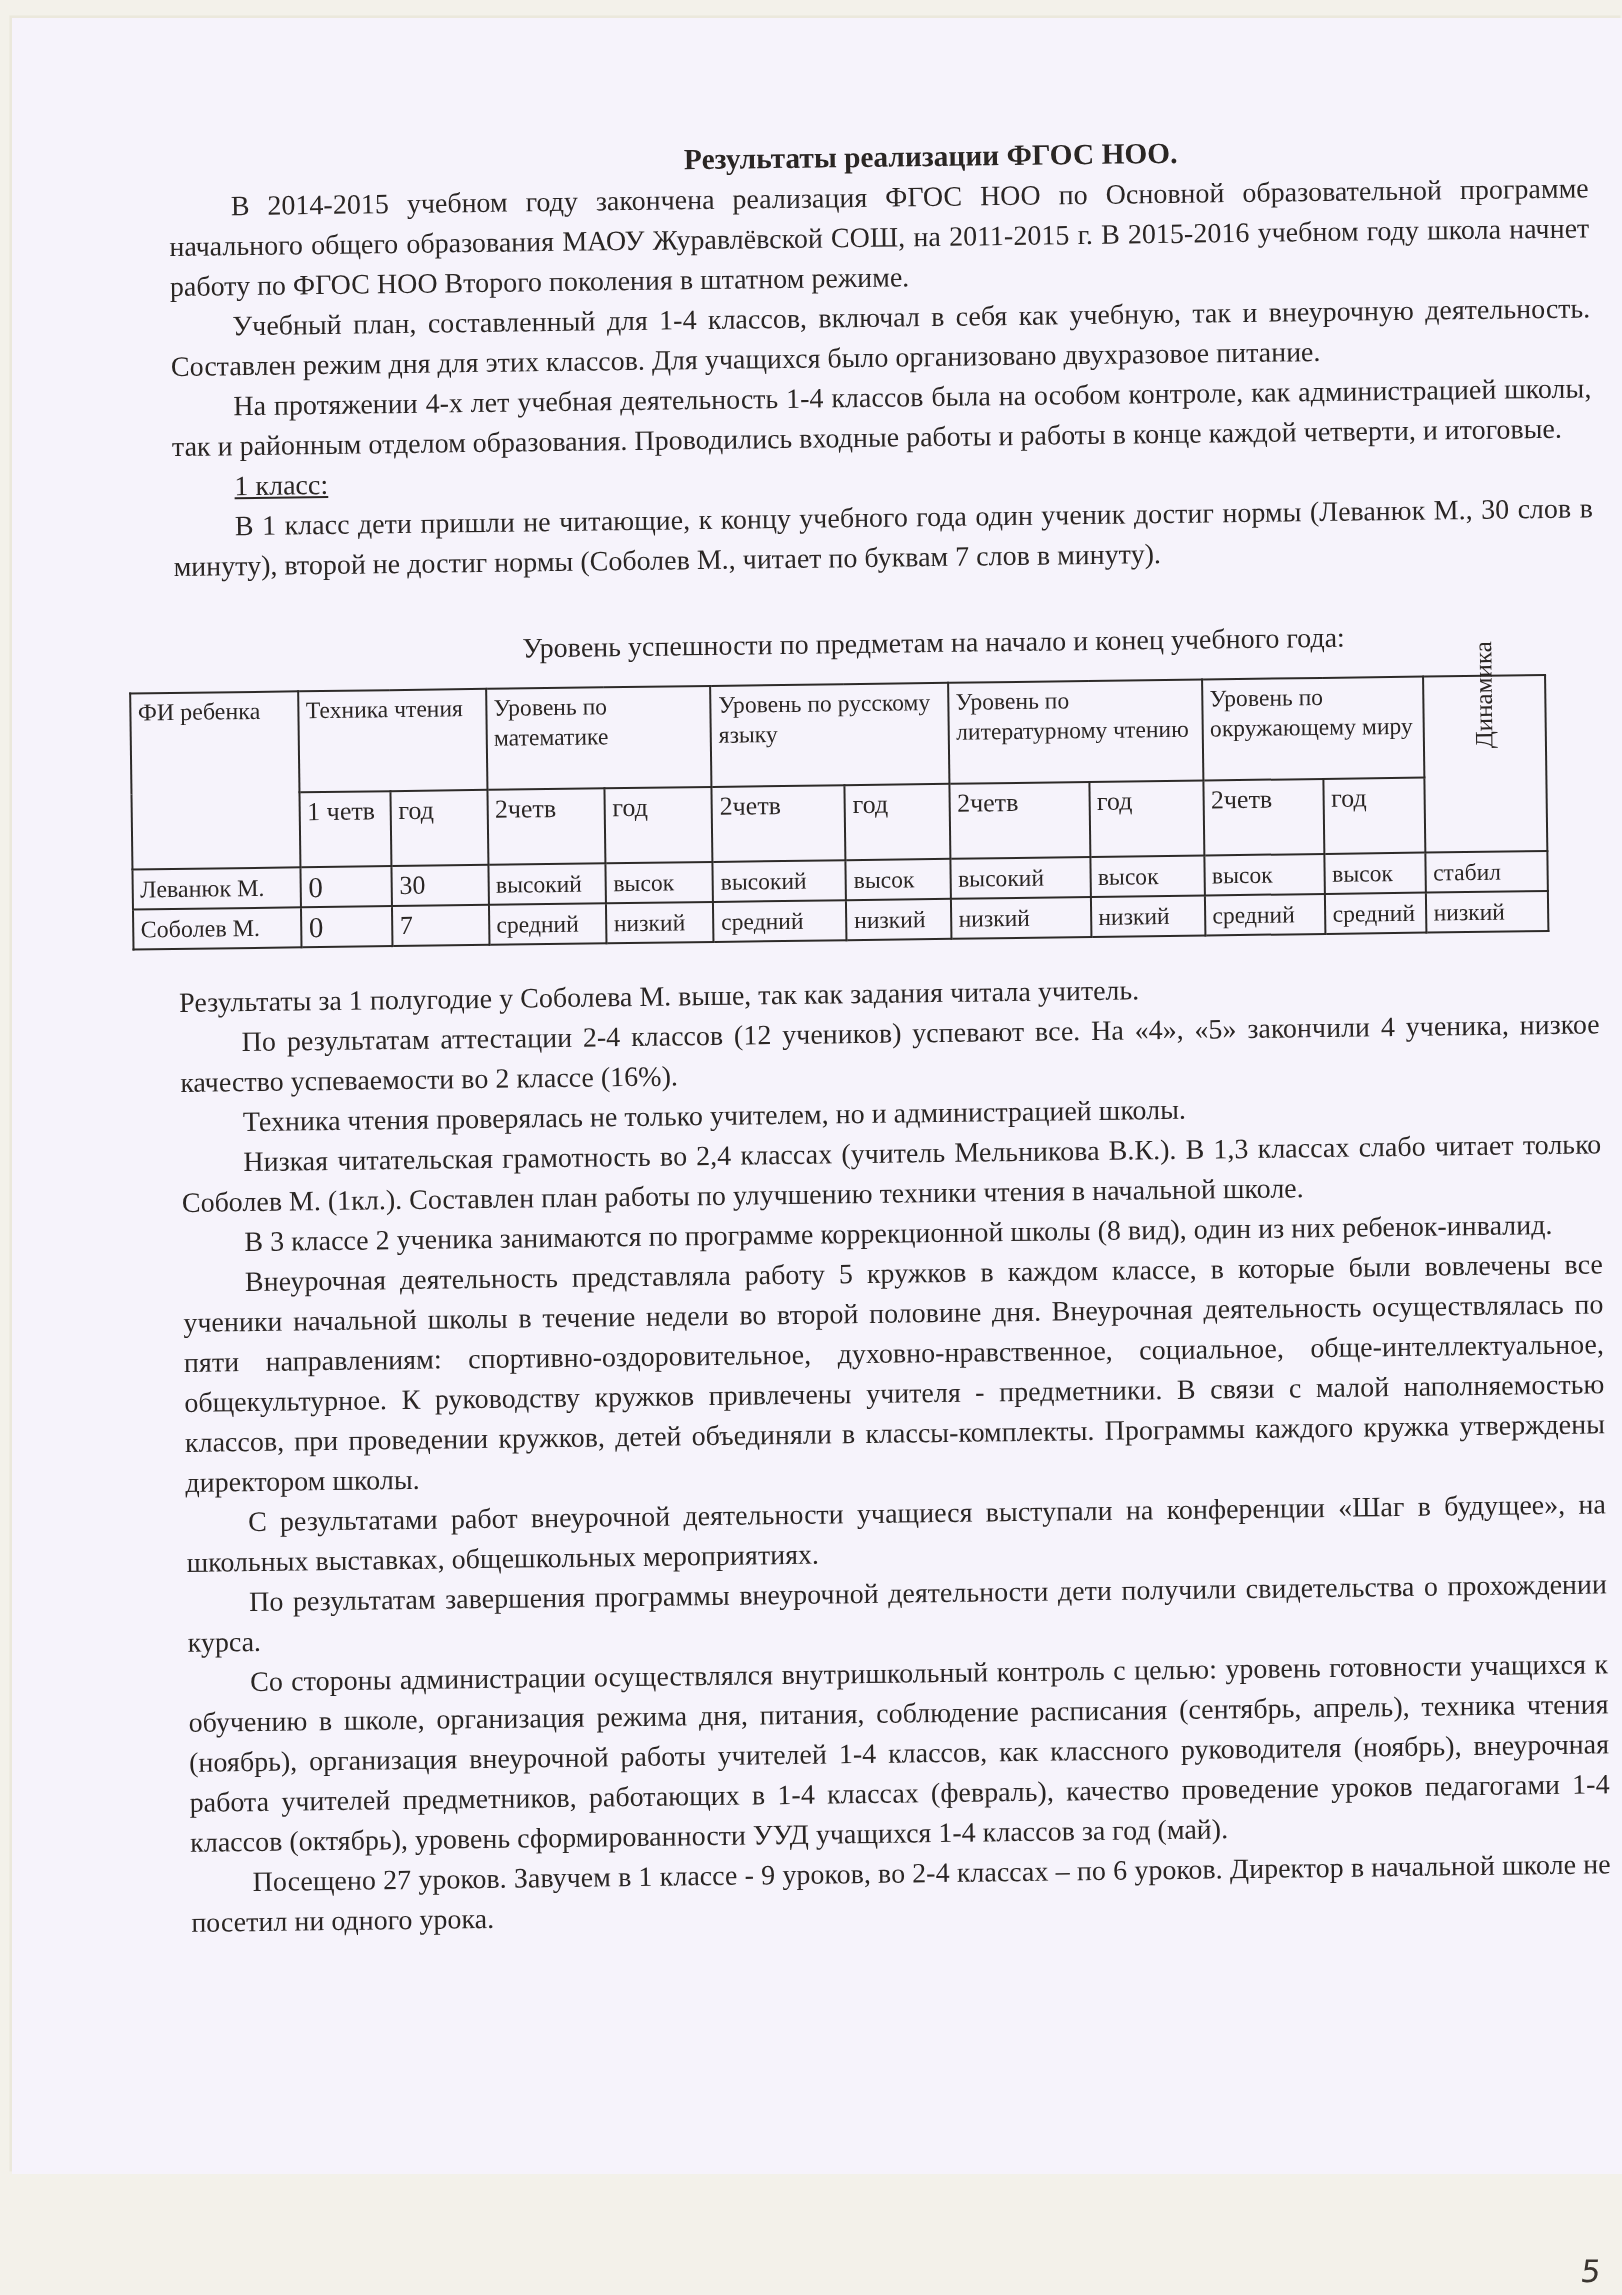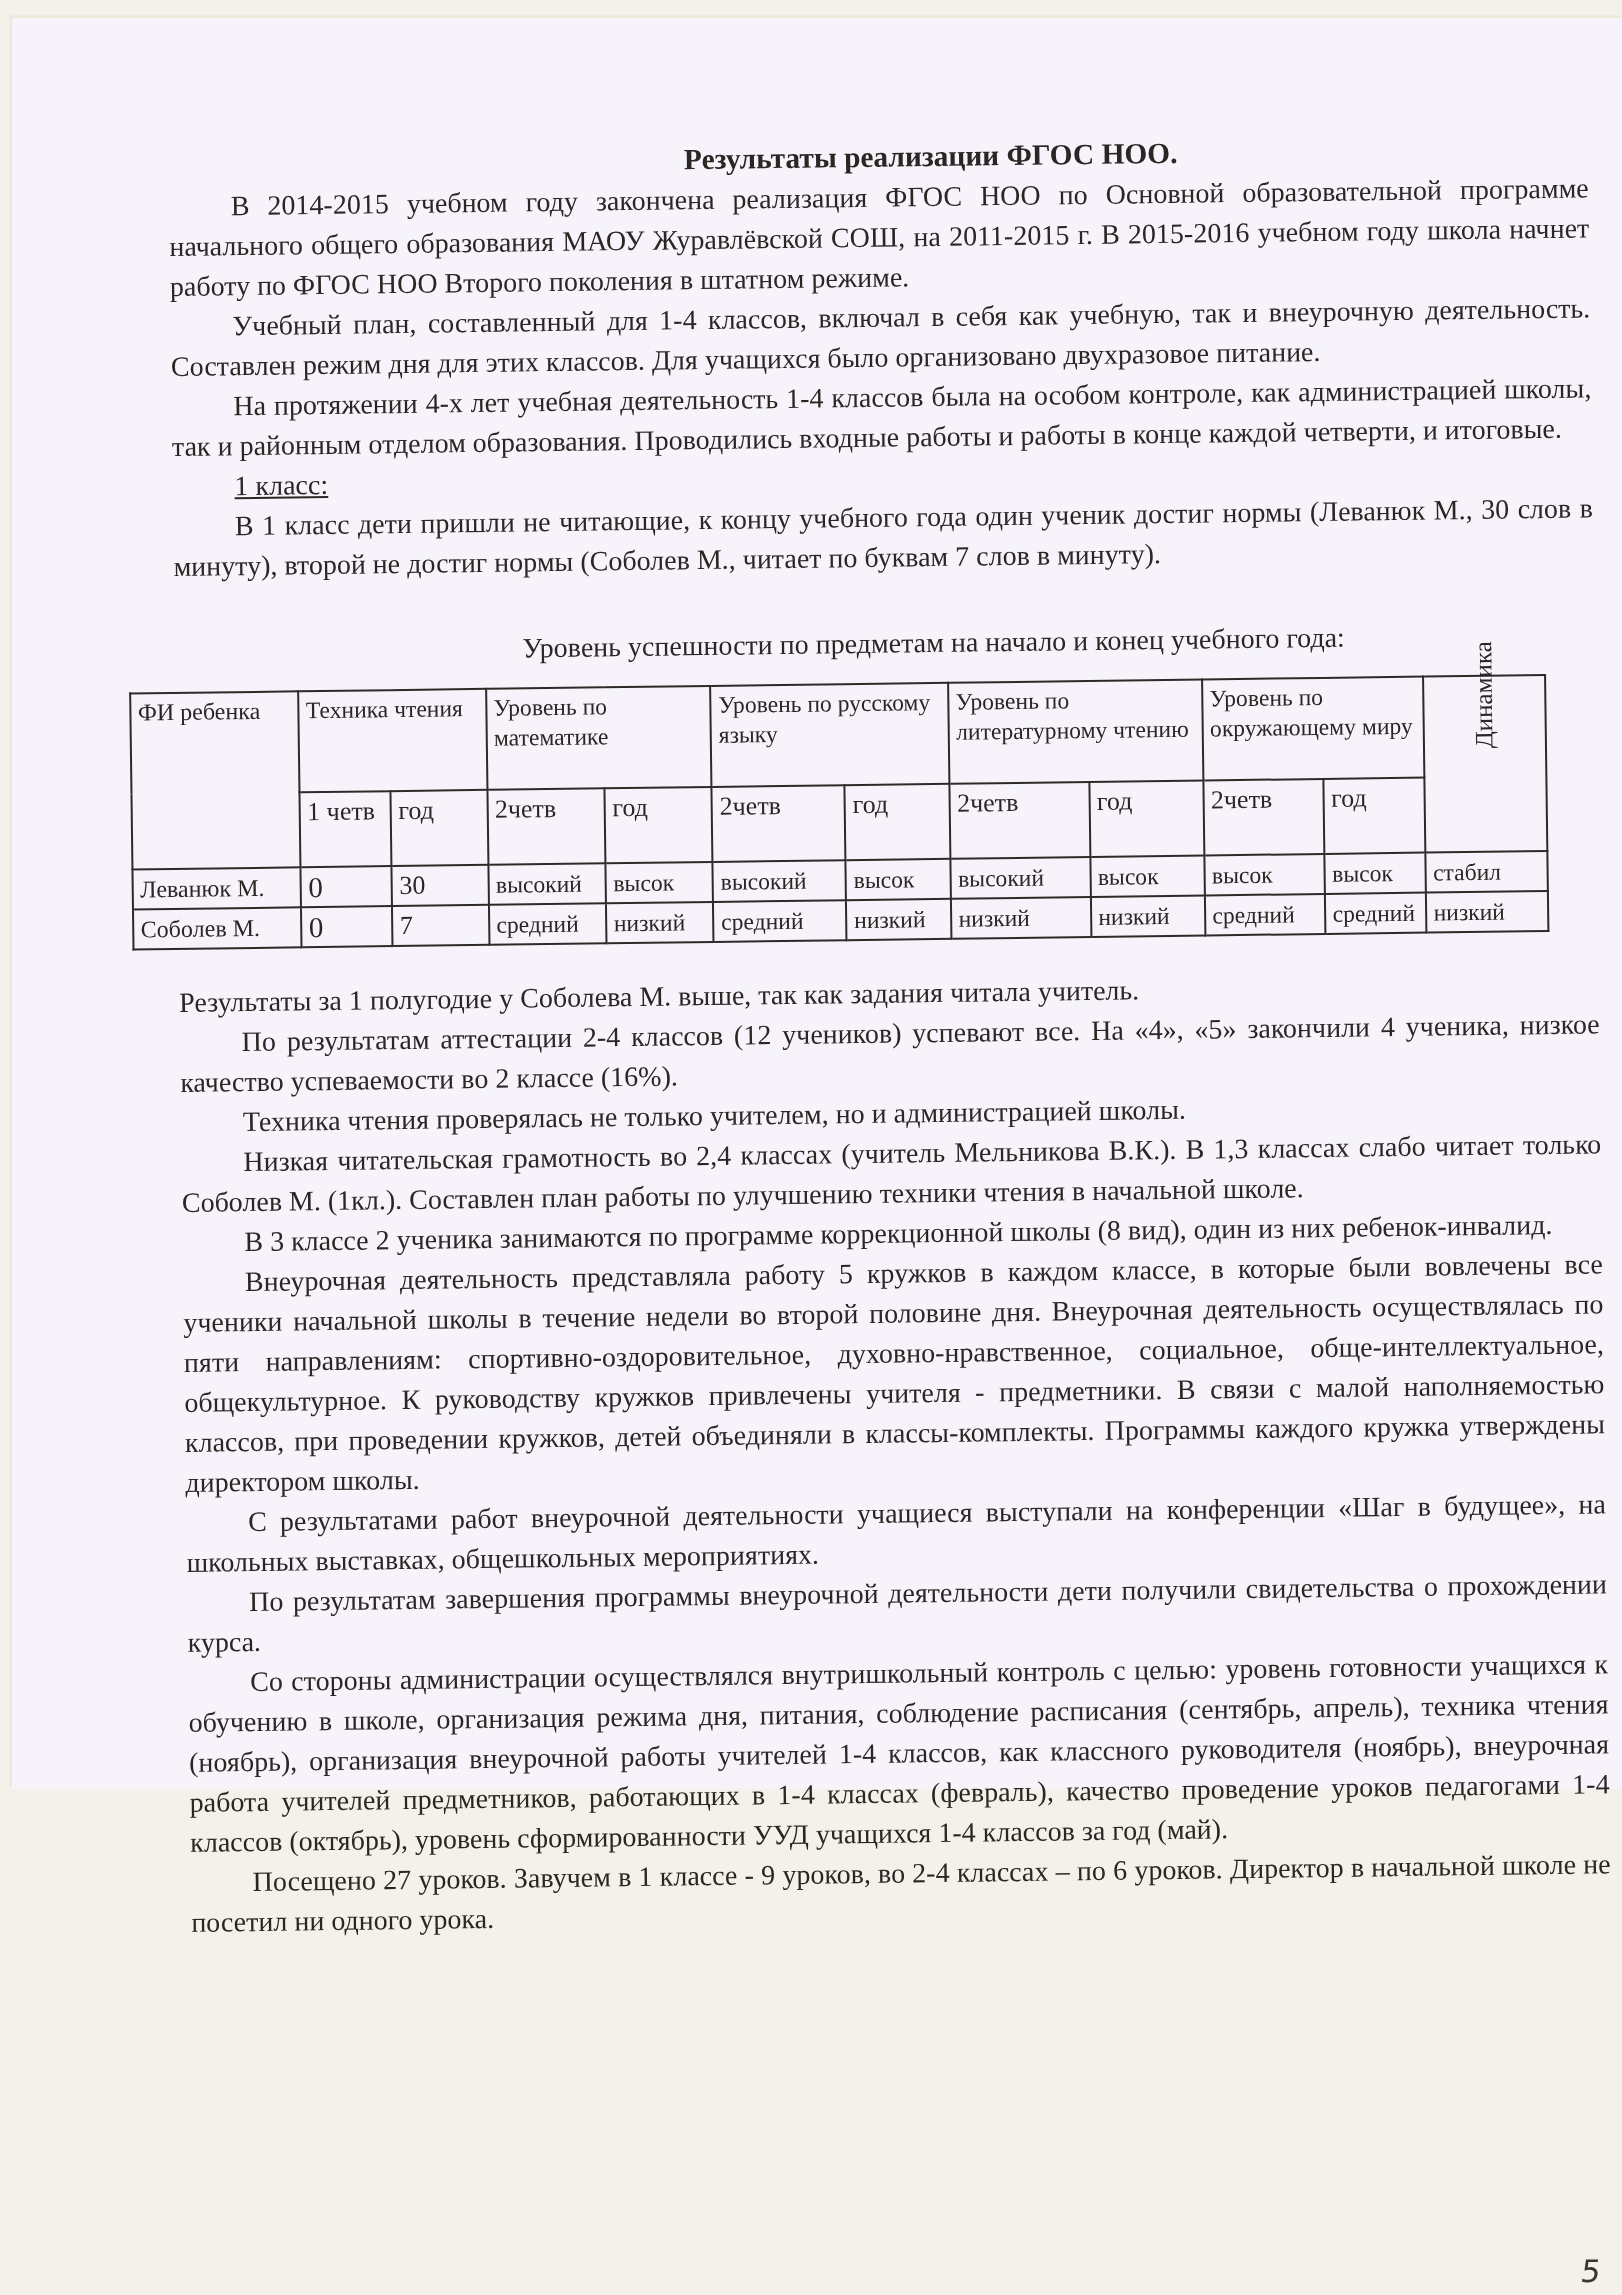--- a/index.html
+++ b/index.html
@@ -11,21 +11,21 @@
       height: 2295px;
       background: #f3f1ea;
       position: relative;
       overflow: hidden;
     }
     .paper {
       position: absolute;
       left: 11.8px;
       top: 18.3px;
       width: 1611px;
-      height: 1771px;
+      height: 2156px;
       background: #f6f3fb;
       box-shadow: -2.6px -2.6px 0 #ebe8dc;
     }
     .page {
       position: absolute;
       left: 156px;
       top: 128px;
       width: 1420px;
       font-family: "Liberation Serif", "DejaVu Serif", serif;
       font-size: 28px;

